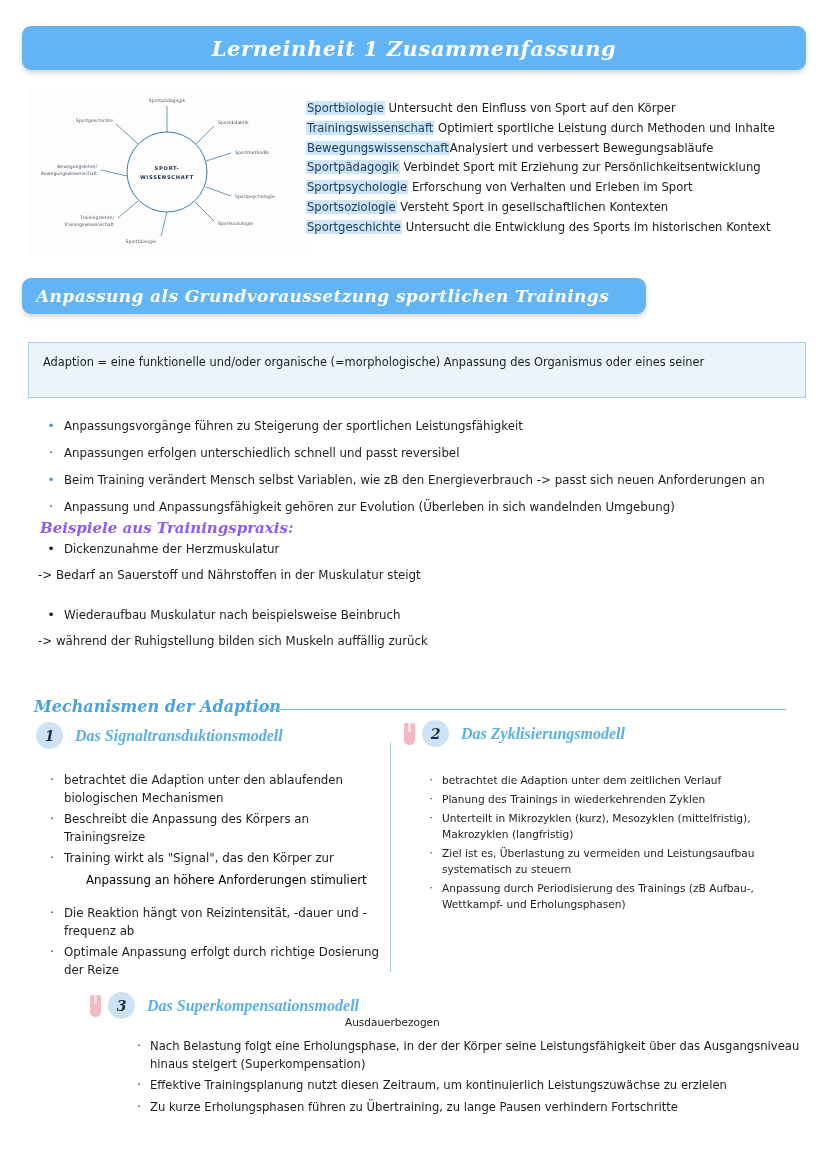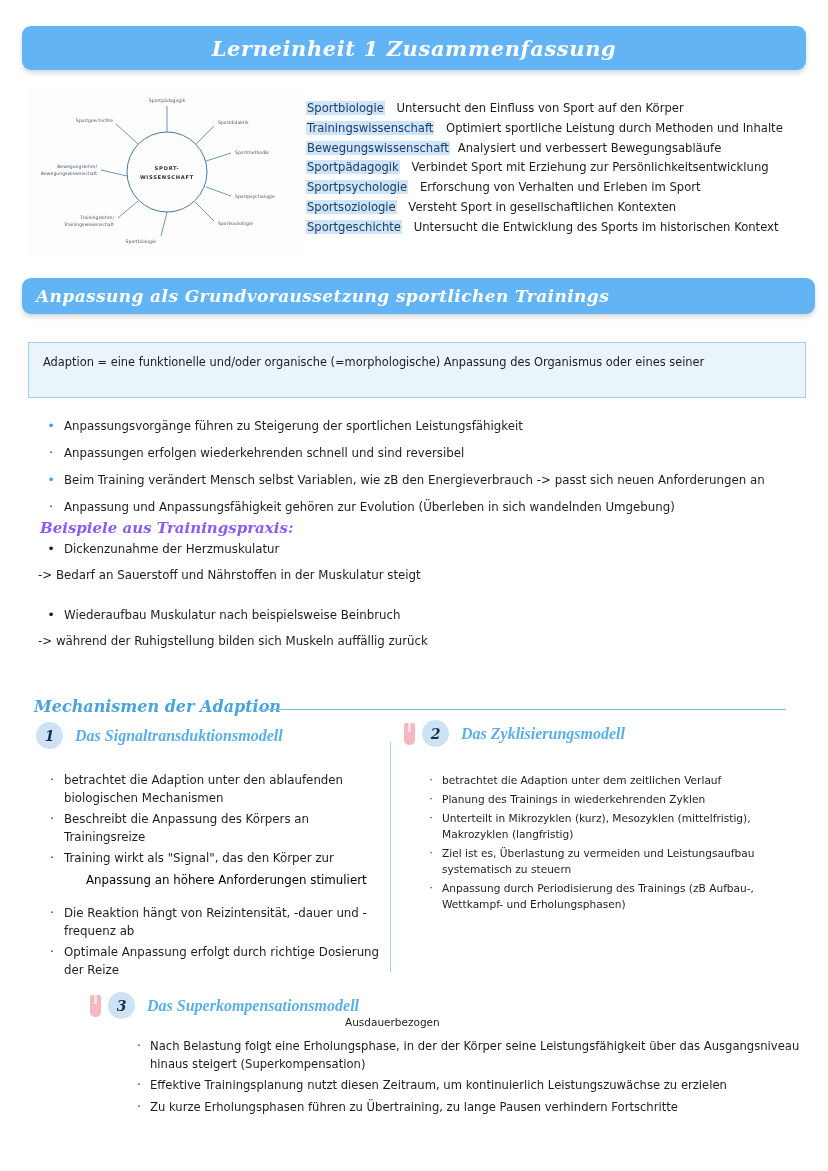--- a/index.html
+++ b/index.html
@@ -30,21 +30,21 @@
     justify-content: center;
   }
   .banner-title-main .btext {
     font-family: "DejaVu Serif", serif;
     font-style: italic;
     font-weight: bold;
     font-size: 21px;
     letter-spacing: 0.6px;
   }
   .banner-section {
-    left: 22px; top: 278px; width: 793px; height: 36px;
+    left: 22px; top: 278px; width: 624px; height: 36px;
     justify-content: flex-start;
     padding-left: 14px;
   }
   .banner-section .btext {
     font-family: "DejaVu Serif", serif;
     font-style: italic;
     font-weight: bold;
     font-size: 17px;
     letter-spacing: 0.4px;
   }
@@ -67,21 +67,21 @@
     font-size: 11.6px;
     color: #1d1d1d;
     line-height: 19.8px;
     white-space: nowrap;
   }
   .term-key {
     color: #1a3f66;
     background: #cfe4f6;
     padding: 0 1px;
   }
-  .term-desc { color: #1d1d1d; padding-left: 8px; }
+  .term-desc { color: #1d1d1d; }
 
   
   .defbox {
     position: absolute;
     left: 28px; top: 342px; width: 778px; height: 56px;
     background: #eaf4fb;
     border: 1px solid #a9cfe6;
     padding: 9px 14px 0 14px;
   }
   .defbox div {
@@ -294,21 +294,21 @@
     <div>Adaption = eine funktionelle und/oder organische (=morphologische) Anpassung des Organismus oder eines seiner</div>
   </div>
 
   <div class="blist adapt-bullets">
       <div class="brow">
         <span class="bdot blue">•</span>
         <span class="btext2">Anpassungsvorgänge führen zu Steigerung der sportlichen Leistungsfähigkeit</span>
       </div>
       <div class="brow">
         <span class="bdot">·</span>
-        <span class="btext2">Anpassungen erfolgen wiederkehrenden schnell und sind reversibel</span>
+        <span class="btext2">Anpassungen erfolgen unterschiedlich schnell und passt reversibel</span>
       </div>
       <div class="brow">
         <span class="bdot blue">•</span>
         <span class="btext2">Beim Training verändert Mensch selbst Variablen, wie zB den Energieverbrauch -&gt; passt sich neuen Anforderungen an</span>
       </div>
       <div class="brow">
         <span class="bdot">·</span>
         <span class="btext2">Anpassung und Anpassungsfähigkeit gehören zur Evolution (Überleben in sich wandelnden Umgebung)</span>
       </div>
     </div>

